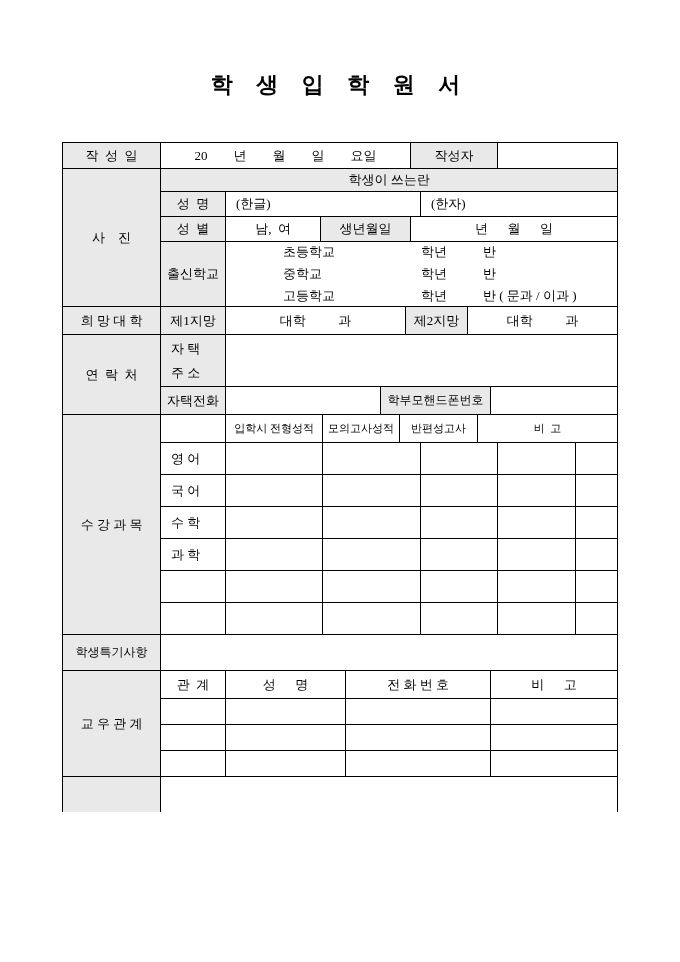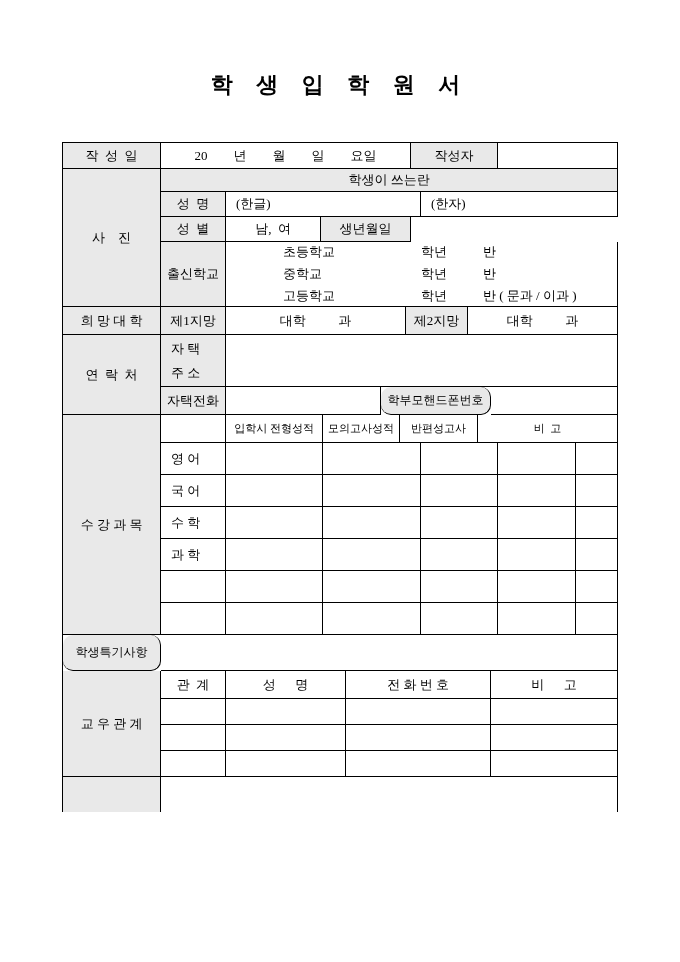--- a/index.html
+++ b/index.html
@@ -36,21 +36,21 @@
   .gray { background: #e9e9e9; }
   .label-col { width: 98px; }
   .flex1 { flex: 1; }
   .w62{width:62px} .w65{width:65px} .w77{width:77px} .w78{width:78px}
   .w87{width:87px} .w90{width:90px} .w95{width:95px} .w97{width:97px}
   .w98{width:98px} .w110{width:110px} .w120{width:120px} .w145{width:145px}
   .w155{width:155px} .w180{width:180px} .w195{width:195px} .w250{width:250px}
   .h23{height:23px} .h25{height:25px} .h26{height:26px} .h28{height:28px}
   .h32{height:32px} .h36{height:36px} .h52{height:52px} .h65{height:65px} .h94{height:94px}
   .left { justify-content: flex-start; padding-left: 10px; text-align: left; }
-  .fs12 { font-size: 12px; border-radius: 10px; }
+  .fs12 { font-size: 12px; }
   .fs11 { font-size: 11px; }
   .school-cell {
     flex-direction: column; align-items: stretch; justify-content: center;
     padding-left: 57px; text-align: left;
   }
   .school-line { display: flex; line-height: 1.7; }
   .sch-name { width: 138px; }
   .sch-grade { width: 62px; }
   .sch-cls { flex: 1; }
   .addr-label {
@@ -90,20 +90,21 @@
         </div>
         <div class="row h25">
           <div class="cell gray w65">성  명</div>
           <div class="cell w195 left">(한글)</div>
           <div class="cell flex1 left">(한자)</div>
         </div>
         <div class="row h25">
           <div class="cell gray w65">성  별</div>
           <div class="cell w95">남,  여</div>
           <div class="cell gray w90">생년월일</div>
+          <div class="cell flex1">년      월      일</div>
         </div>
         <div class="row h65">
           <div class="cell gray w65">출신학교</div>
           <div class="cell flex1 school-cell">
             <div class="school-line">
               <span class="sch-name">초등학교</span>
               <span class="sch-grade">학년</span>
               <span class="sch-cls">반</span>
             </div>
             <div class="school-line">

